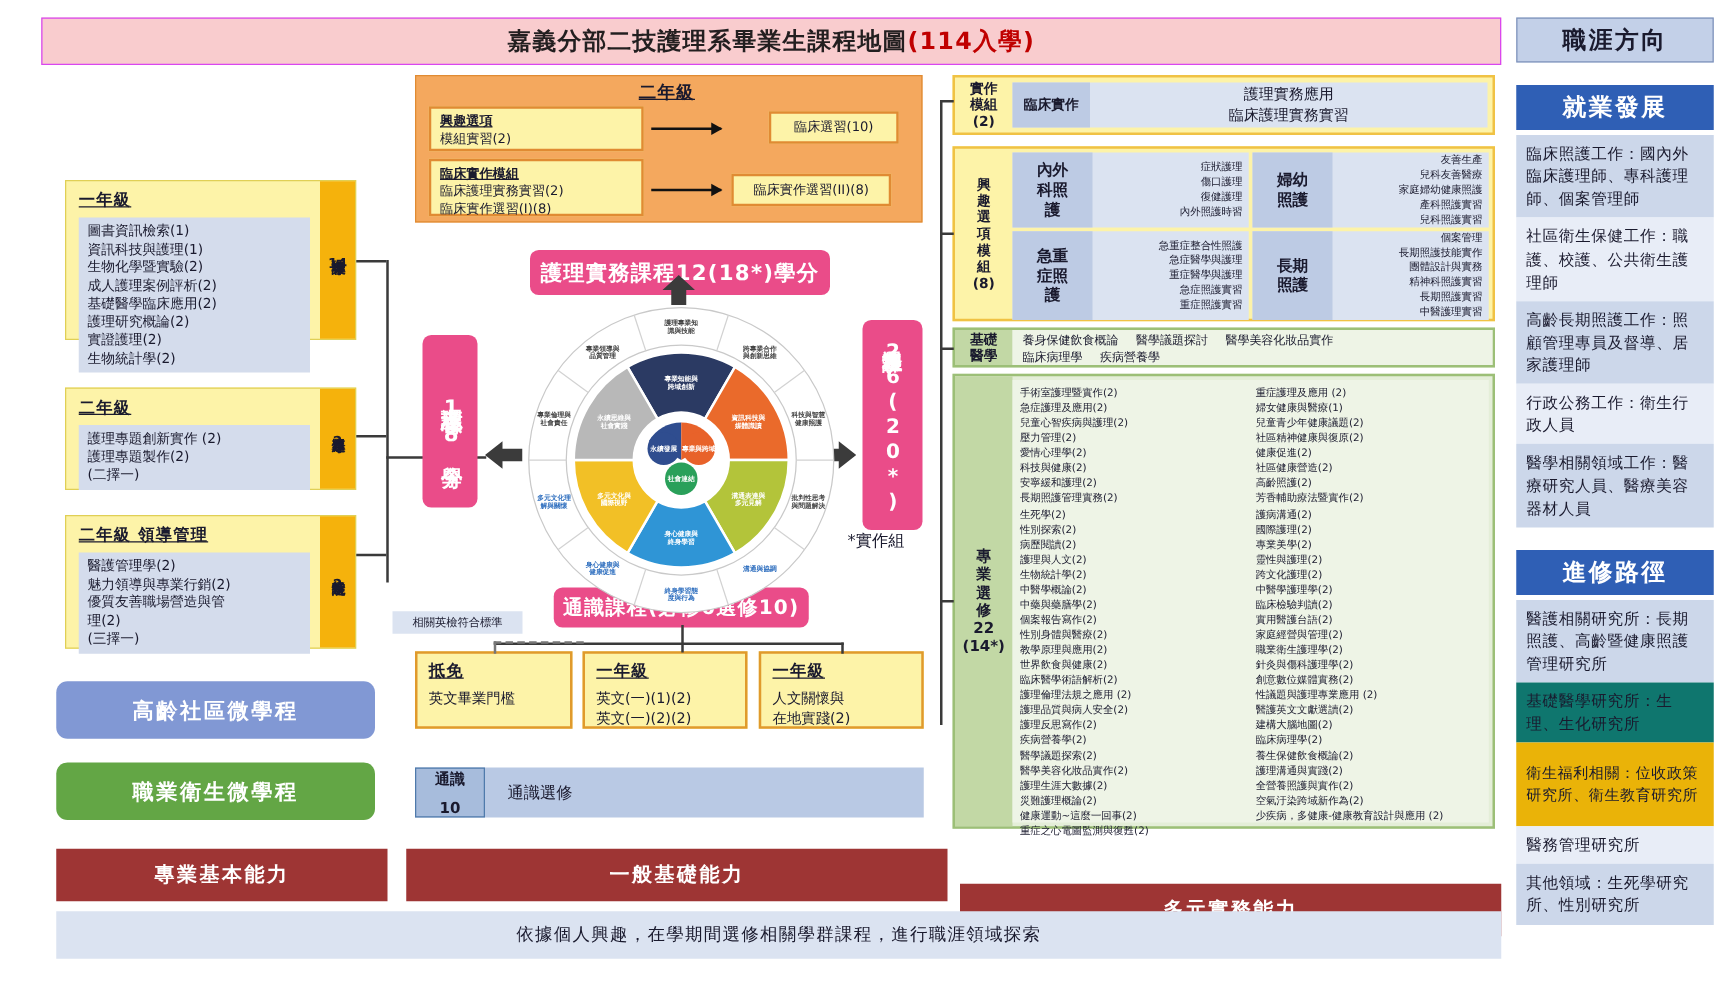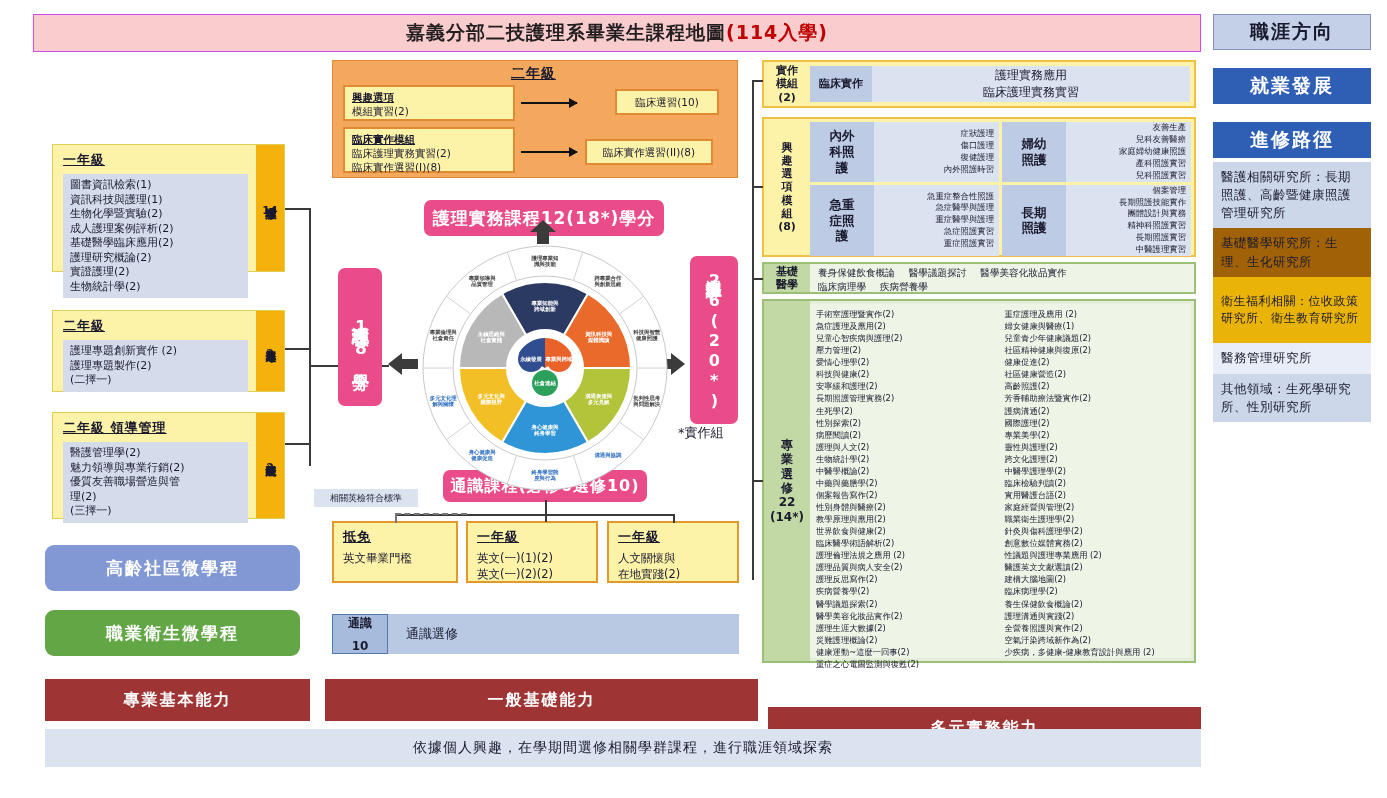--- a/index.html
+++ b/index.html
@@ -570,24 +570,31 @@
   <div class="lw" style="left:752px; top:186px; width:11px; height:1.5px;"></div>
   <div class="lw" style="left:752px; top:278px; width:11px; height:1.5px;"></div>
   <div class="lw" style="left:752px; top:480px; width:11px; height:1.5px;"></div>
 
   <div class="micro" id="micro1">高齡社區微學程</div>
   <div class="micro" id="micro2">職業衛生微學程</div>
 
   <div style="position:absolute;left:1213px;top:14px;width:158px;">
     <div style="height:36px;background:#c3d0e8;border:1px solid #7f93bb;display:flex;align-items:center;justify-content:center;font-size:19px;font-weight:bold;letter-spacing:2px;">職涯方向</div>
     <div style="margin-top:18px;height:36px;background:#2f5fb5;color:#fff;display:flex;align-items:center;justify-content:center;font-size:19px;font-weight:bold;letter-spacing:2px;">就業發展</div>
+    <div id="employment-list" style="margin-top:4px;">
+        <div style="background: rgb(204, 215, 234); padding: 6px 8px; font-size: 12.5px; line-height: 1.45; letter-spacing: 0.5px;">臨床照護工作：國內外臨床護理師、專科護理師、個案管理師</div>
+        <div style="background: rgb(232, 237, 247); padding: 6px 8px; font-size: 12.5px; line-height: 1.45; letter-spacing: 0.5px;">社區衛生保健工作：職護、校護、公共衛生護理師</div>
+        <div style="background: rgb(204, 215, 234); padding: 6px 8px; font-size: 12.5px; line-height: 1.45; letter-spacing: 0.5px;">高齡長期照護工作：照顧管理專員及督導、居家護理師</div>
+        <div style="background: rgb(232, 237, 247); padding: 6px 8px; font-size: 12.5px; line-height: 1.45; letter-spacing: 0.5px;">行政公務工作：衛生行政人員</div>
+        <div style="background: rgb(204, 215, 234); padding: 6px 8px; font-size: 12.5px; line-height: 1.45; letter-spacing: 0.5px;">醫學相關領域工作：醫療研究人員、醫療美容器材人員</div>
+      </div>
     <div style="margin-top:18px;height:36px;background:#2f5fb5;color:#fff;display:flex;align-items:center;justify-content:center;font-size:19px;font-weight:bold;letter-spacing:2px;">進修路徑</div>
     <div id="study-list" style="margin-top:4px;">
         <div style="background: rgb(204, 215, 234); padding: 6px 8px; font-size: 12.5px; line-height: 1.45; letter-spacing: 0.5px;">醫護相關研究所：長期照護、高齡暨健康照護管理研究所</div>
-        <div style="background: #a16207; padding: 6px 8px; font-size: 12.5px; line-height: 1.45; letter-spacing: 0.5px;">基礎醫學研究所：生理、生化研究所</div>
+        <div style="background: #0f766e; padding: 6px 8px; font-size: 12.5px; line-height: 1.45; letter-spacing: 0.5px;">基礎醫學研究所：生理、生化研究所</div>
         <div style="background: #eab308; padding: 16px 8px; font-size: 12px; line-height: 1.45; letter-spacing: 0.5px;">衛生福利相關：位收政策研究所、衛生教育研究所</div>
         <div style="background: rgb(232, 237, 247); padding: 6px 8px; font-size: 12.5px; line-height: 1.45; letter-spacing: 0.5px;">醫務管理研究所</div>
         <div style="background: rgb(204, 215, 234); padding: 6px 8px; font-size: 12.5px; line-height: 1.45; letter-spacing: 0.5px;">其他領域：生死學研究所、性別研究所</div>
       </div>
   </div>
 
   <div class="redbar" id="red1">專業基本能力</div>
   <div class="redbar" id="red2">一般基礎能力</div>
   <div class="redbar" id="red3">多元實務能力</div>
   <div class="footer">依據個人興趣，在學期間選修相關學群課程，進行職涯領域探索</div>

